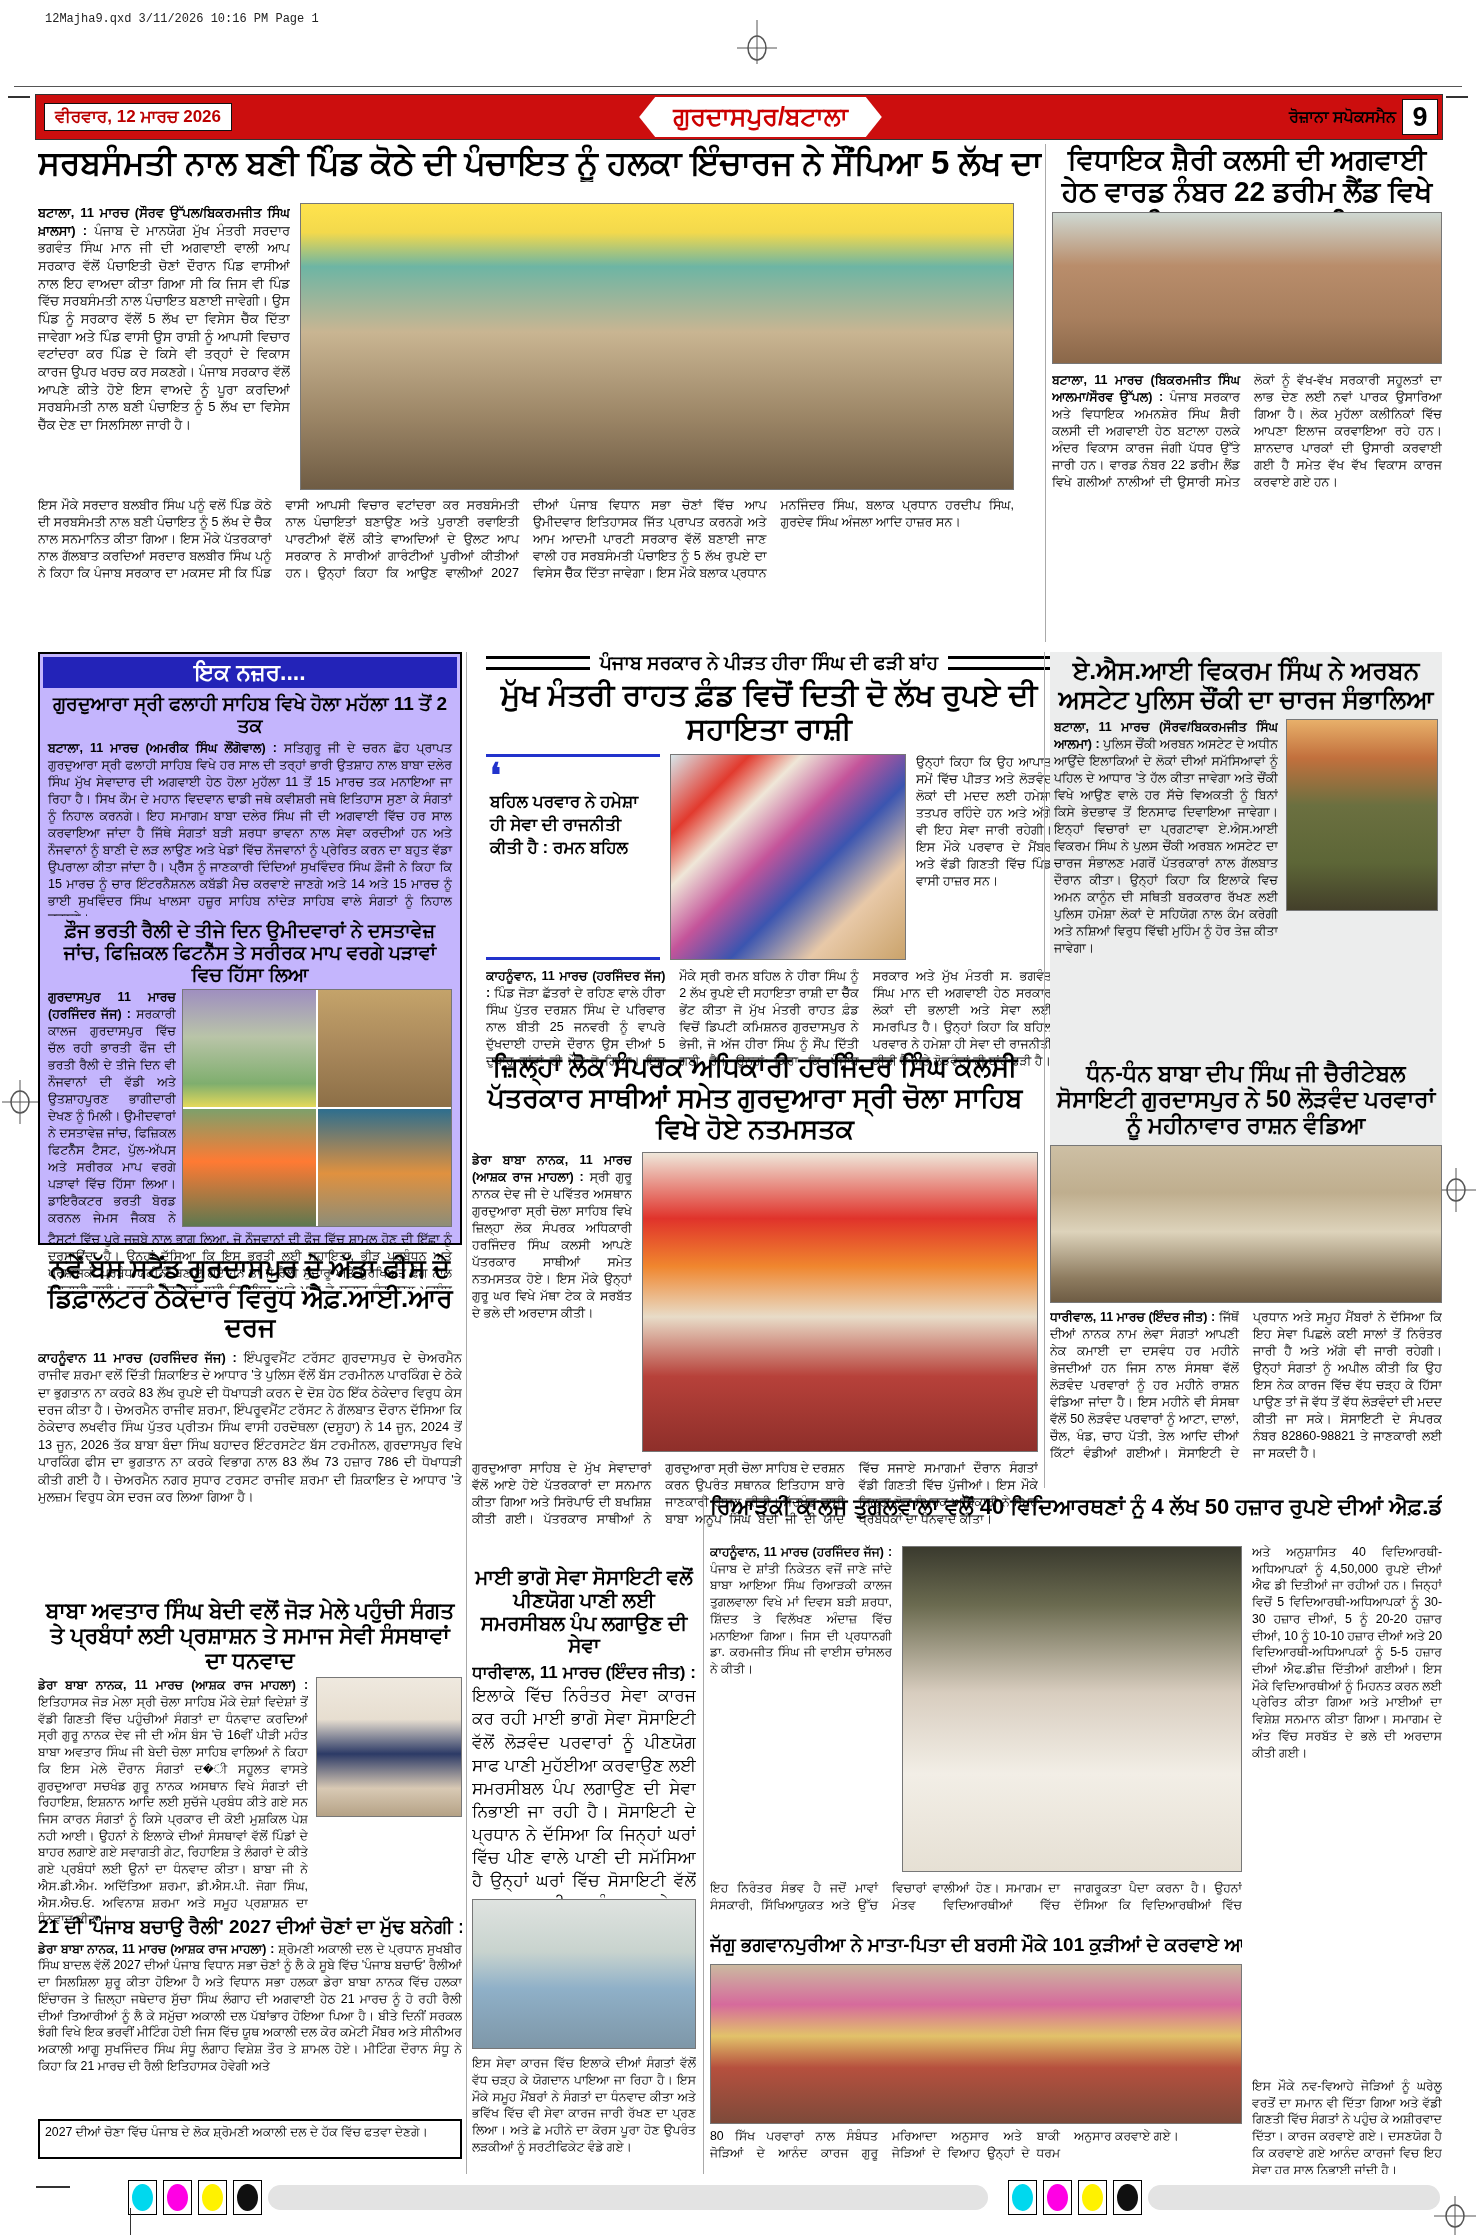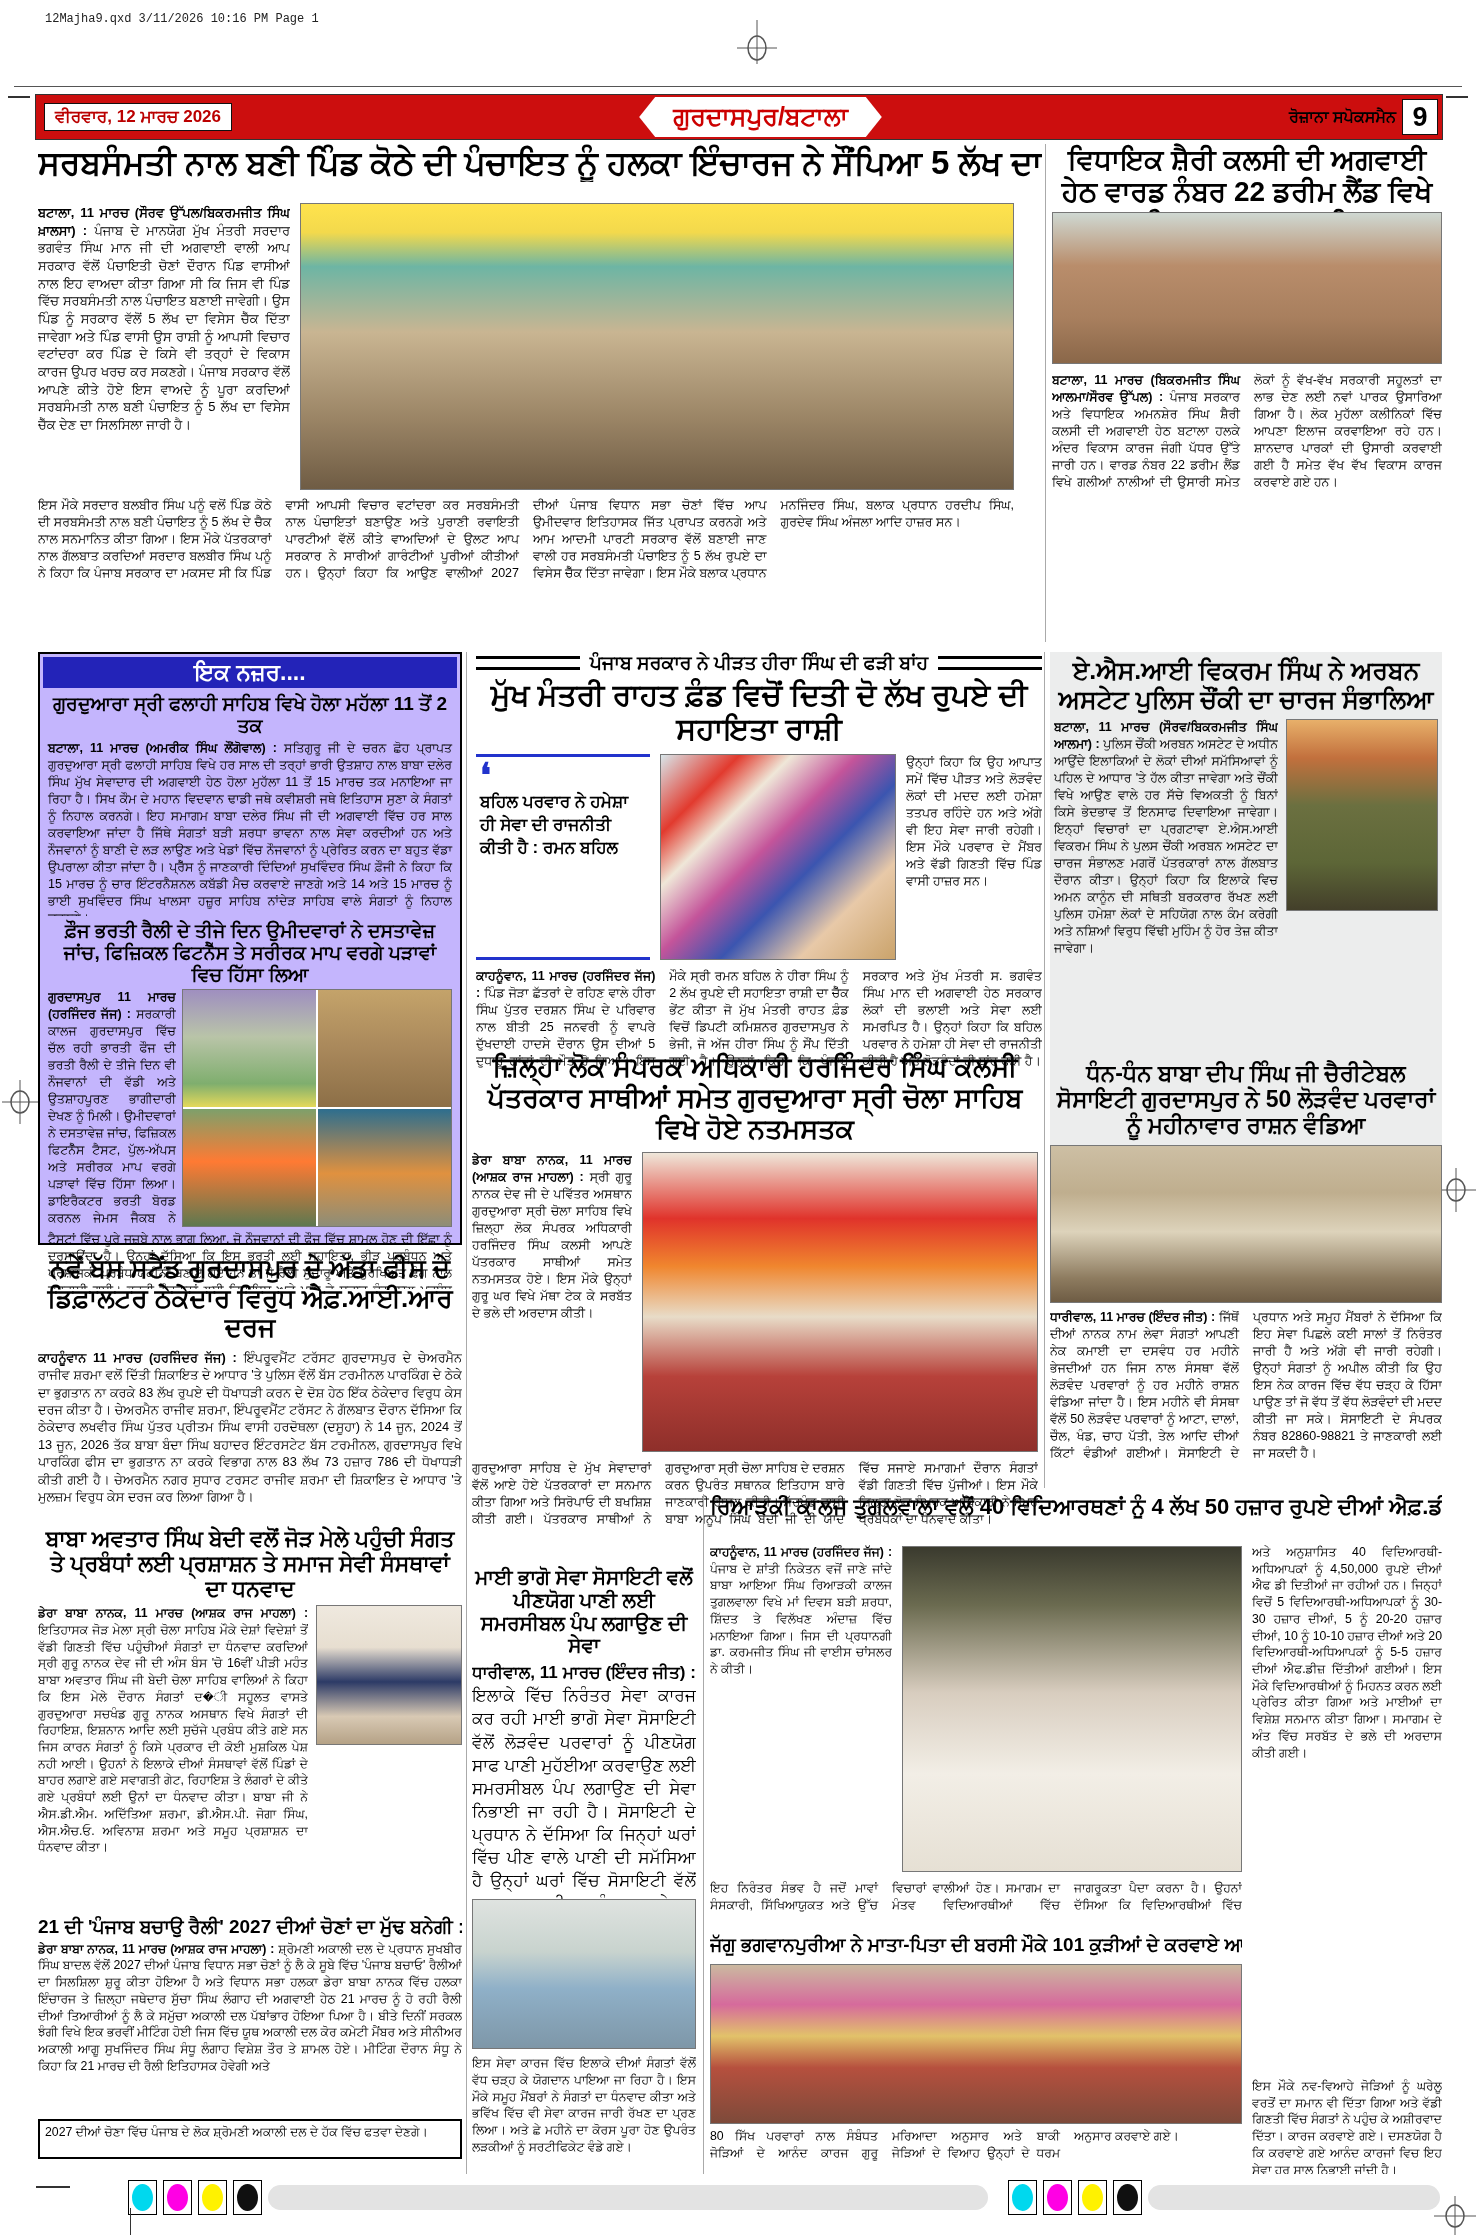--- a/index.html
+++ b/index.html
@@ -125,21 +125,21 @@
       <div class="photo" style="flex:1;height:238px;display:grid;grid-template-columns:1fr 1fr;grid-template-rows:1fr 1fr;gap:2px;background:#fff;">
         <div style="background:linear-gradient(180deg,#9f8fc0 0%,#b9c4a8 40%,#7fae6e 80%,#e4d95a 100%);"></div>
         <div style="background:linear-gradient(180deg,#c4a36a 0%,#a9885b 50%,#8c6f47 100%);"></div>
         <div style="background:linear-gradient(180deg,#7da06b 0%,#ff7a33 45%,#5e7850 100%);"></div>
         <div style="background:linear-gradient(180deg,#2d6e8e 0%,#e0913f 55%,#8d8d78 100%);"></div>
       </div>
     </div>
     <div class="body-text" style="padding:2px 8px;height:56px;font-size:12.5px;">ਟੈਸਟਾਂ ਵਿੱਚ ਪੂਰੇ ਜਜ਼ਬੇ ਨਾਲ ਭਾਗ ਲਿਆ, ਜੋ ਨੌਜਵਾਨਾਂ ਦੀ ਫੌਜ ਵਿੱਚ ਸ਼ਾਮਲ ਹੋਣ ਦੀ ਇੱਛਾ ਨੂੰ ਦਰਸਾਉਂਦਾ ਹੈ। ਉਨ੍ਹਾਂ ਦੱਸਿਆ ਕਿ ਇਸ ਭਰਤੀ ਲਈ ਸਹਾਇਤਾ, ਭੀੜ ਪ੍ਰਬੰਧਨ ਅਤੇ ਪ੍ਰਸ਼ਾਸਕੀ ਪ੍ਰਬੰਧ ਯਕੀਨੀ ਬਣਾਏ ਗਏ ਹਨ ਤਾਂ ਜੋ ਰੈਲੀ ਸੁਚਾਰੂ ਅਤੇ ਸੁਰੱਖਿਅਤ ਢੰਗ ਨਾਲ ਕਰਵਾਈ ਗਈ। ਭਰਤੀ ਨੌਜਵਾਨਾਂ ਲਈ ਰਿਹਾਇਸ਼ ਅਤੇ ਖਾਣੇ ਦੇ ਸੁਚਾਰੂ ਢੰਗ ਨਾਲ ਪ੍ਰਬੰਧ ਕੀਤੇ ਗਏ ਹਨ ਤਾਂ ਜੋ ਉਨ੍ਹਾਂ ਨੂੰ ਕੋਈ ਮੁਸ਼ਕਿਲ ਪੇਸ਼ ਨਾ ਆਵੇ। ਉਨ੍ਹਾਂ ਕਿਹਾ ਕਿ ਭਾਰਤੀ ਫੌਜ ਨੌਜਵਾਨਾਂ ਨੂੰ ਨਿਰਪੱਖ, ਪਾਰਦਰਸ਼ੀ ਅਤੇ ਯੋਗਤਾ ਆਧਾਰਿਤ ਪ੍ਰਕਿਰਿਆ ਰਾਹੀਂ ਭਾਰਤੀ ਫੌਜ ਵਿੱਚ ਸ਼ਾਮਲ ਹੋਣ ਦਾ ਮੌਕਾ ਦੇ ਰਹੀ ਹੈ।</div>
   </div>
 
-  <div class="abs" style="left:476px;top:652px;width:566px;height:592px;">
+  <div class="abs" style="left:486px;top:652px;width:566px;height:592px;">
     <div class="kicker-row">
       <div class="kicker-rule"></div>
       <div class="kicker-text">ਪੰਜਾਬ ਸਰਕਾਰ ਨੇ ਪੀੜਤ ਹੀਰਾ ਸਿੰਘ ਦੀ ਫੜੀ ਬਾਂਹ</div>
       <div class="kicker-rule"></div>
     </div>
     <div class="headline center" style="font-size:30px;margin-top:4px;">ਮੁੱਖ ਮੰਤਰੀ ਰਾਹਤ ਫ਼ੰਡ ਵਿਚੋਂ ਦਿਤੀ ਦੋ ਲੱਖ ਰੁਪਏ ਦੀ ਸਹਾਇਤਾ ਰਾਸ਼ੀ</div>
     <div style="display:flex;gap:10px;margin-top:8px;">
       <div class="pullquote" style="width:166px;">
         <span class="pq-mark">❛</span>
         <div class="pq-text">ਬਹਿਲ ਪਰਵਾਰ ਨੇ ਹਮੇਸ਼ਾ ਹੀ ਸੇਵਾ ਦੀ ਰਾਜਨੀਤੀ ਕੀਤੀ ਹੈ : ਰਮਨ ਬਹਿਲ</div>
@@ -190,21 +190,21 @@
   </div>
 
   <div class="abs" style="left:38px;top:1254px;width:424px;height:338px;">
     <div class="headline center" style="font-size:26px;">ਨਵੇਂ ਬੱਸ ਸਟੈਂਡ ਗੁਰਦਾਸਪੁਰ ਦੇ ਅੱਡਾ ਫੀਸ ਦੇ ਡਿਫ਼ਾਲਟਰ ਠੇਕੇਦਾਰ ਵਿਰੁਧ ਐਫ਼.ਆਈ.ਆਰ ਦਰਜ</div>
     <div class="body-text" style="margin-top:6px;height:258px;font-size:12.8px;">
       <span class="byline">ਕਾਹਨੂੰਵਾਨ 11 ਮਾਰਚ (ਹਰਜਿੰਦਰ ਜੱਜ) :</span>
       <span>ਇੰਪਰੂਵਮੈਂਟ ਟਰੱਸਟ ਗੁਰਦਾਸਪੁਰ ਦੇ ਚੇਅਰਮੈਨ ਰਾਜੀਵ ਸ਼ਰਮਾ ਵਲੋਂ ਦਿੱਤੀ ਸ਼ਿਕਾਇਤ ਦੇ ਆਧਾਰ 'ਤੇ ਪੁਲਿਸ ਵੱਲੋਂ ਬੱਸ ਟਰਮੀਨਲ ਪਾਰਕਿੰਗ ਦੇ ਠੇਕੇ ਦਾ ਭੁਗਤਾਨ ਨਾ ਕਰਕੇ 83 ਲੱਖ ਰੁਪਏ ਦੀ ਧੋਖਾਧੜੀ ਕਰਨ ਦੇ ਦੋਸ਼ ਹੇਠ ਇੱਕ ਠੇਕੇਦਾਰ ਵਿਰੁਧ ਕੇਸ ਦਰਜ ਕੀਤਾ ਹੈ। ਚੇਅਰਮੈਨ ਰਾਜੀਵ ਸ਼ਰਮਾ, ਇੰਪਰੂਵਮੈਂਟ ਟਰੱਸਟ ਨੇ ਗੱਲਬਾਤ ਦੌਰਾਨ ਦੱਸਿਆ ਕਿ ਠੇਕੇਦਾਰ ਲਖਵੀਰ ਸਿੰਘ ਪੁੱਤਰ ਪ੍ਰੀਤਮ ਸਿੰਘ ਵਾਸੀ ਹਰਦੋਥਲਾ (ਦਸੂਹਾ) ਨੇ 14 ਜੂਨ, 2024 ਤੋਂ 13 ਜੂਨ, 2026 ਤੱਕ ਬਾਬਾ ਬੰਦਾ ਸਿੰਘ ਬਹਾਦਰ ਇੰਟਰਸਟੇਟ ਬੱਸ ਟਰਮੀਨਲ, ਗੁਰਦਾਸਪੁਰ ਵਿਖੇ ਪਾਰਕਿੰਗ ਫੀਸ ਦਾ ਭੁਗਤਾਨ ਨਾ ਕਰਕੇ ਵਿਭਾਗ ਨਾਲ 83 ਲੱਖ 73 ਹਜ਼ਾਰ 786 ਦੀ ਧੋਖਾਧੜੀ ਕੀਤੀ ਗਈ ਹੈ। ਚੇਅਰਮੈਨ ਨਗਰ ਸੁਧਾਰ ਟਰਸਟ ਰਾਜੀਵ ਸ਼ਰਮਾ ਦੀ ਸ਼ਿਕਾਇਤ ਦੇ ਆਧਾਰ 'ਤੇ ਮੁਲਜ਼ਮ ਵਿਰੁਧ ਕੇਸ ਦਰਜ ਕਰ ਲਿਆ ਗਿਆ ਹੈ।</span>
     </div>
   </div>
 
-  <div class="abs" style="left:38px;top:1526px;width:424px;height:312px;">
+  <div class="abs" style="left:38px;top:1598px;width:424px;height:312px;">
     <div class="headline center" style="font-size:22px;">ਬਾਬਾ ਅਵਤਾਰ ਸਿੰਘ ਬੇਦੀ ਵਲੋਂ ਜੋੜ ਮੇਲੇ ਪਹੁੰਚੀ ਸੰਗਤ ਤੇ ਪ੍ਰਬੰਧਾਂ ਲਈ ਪ੍ਰਸ਼ਾਸ਼ਨ ਤੇ ਸਮਾਜ ਸੇਵੀ ਸੰਸਥਾਵਾਂ ਦਾ ਧਨਵਾਦ</div>
     <div style="margin-top:4px;overflow:hidden;height:250px;">
       <div class="photo" style="float:right;width:146px;height:140px;margin:0 0 4px 8px;
            background:linear-gradient(180deg,#efe9df 0%,#e7ded0 30%,#2c3a66 55%,#d8c9b4 80%,#b5a286 100%);"></div>
       <div class="body-text" style="font-size:12.3px;">
         <span class="byline">ਡੇਰਾ ਬਾਬਾ ਨਾਨਕ, 11 ਮਾਰਚ (ਆਸ਼ਕ ਰਾਜ ਮਾਹਲਾ) :</span>
         <span>ਇਤਿਹਾਸਕ ਜੋੜ ਮੇਲਾ ਸ੍ਰੀ ਚੋਲਾ ਸਾਹਿਬ ਮੌਕੇ ਦੇਸ਼ਾਂ ਵਿਦੇਸ਼ਾਂ ਤੋਂ ਵੱਡੀ ਗਿਣਤੀ ਵਿੱਚ ਪਹੁੰਚੀਆਂ ਸੰਗਤਾਂ ਦਾ ਧੰਨਵਾਦ ਕਰਦਿਆਂ ਸ੍ਰੀ ਗੁਰੂ ਨਾਨਕ ਦੇਵ ਜੀ ਦੀ ਅੰਸ ਬੰਸ 'ਚੋ 16ਵੀਂ ਪੀੜੀ ਮਹੰਤ ਬਾਬਾ ਅਵਤਾਰ ਸਿੰਘ ਜੀ ਬੇਦੀ ਚੋਲਾ ਸਾਹਿਬ ਵਾਲਿਆਂ ਨੇ ਕਿਹਾ ਕਿ ਇਸ ਮੇਲੇ ਦੌਰਾਨ ਸੰਗਤਾਂ ਦ�ੀ ਸਹੂਲਤ ਵਾਸਤੇ ਗੁਰਦੁਆਰਾ ਸਚਖੰਡ ਗੁਰੂ ਨਾਨਕ ਅਸਥਾਨ ਵਿਖੇ ਸੰਗਤਾਂ ਦੀ ਰਿਹਾਇਸ਼, ਇਸ਼ਨਾਨ ਆਦਿ ਲਈ ਸੁਚੱਜੇ ਪ੍ਰਬੰਧ ਕੀਤੇ ਗਏ ਸਨ ਜਿਸ ਕਾਰਨ ਸੰਗਤਾਂ ਨੂੰ ਕਿਸੇ ਪ੍ਰਕਾਰ ਦੀ ਕੋਈ ਮੁਸ਼ਕਿਲ ਪੇਸ਼ ਨਹੀ ਆਈ। ਉਹਨਾਂ ਨੇ ਇਲਾਕੇ ਦੀਆਂ ਸੰਸਥਾਵਾਂ ਵੱਲੋਂ ਪਿੰਡਾਂ ਦੇ ਬਾਹਰ ਲਗਾਏ ਗਏ ਸਵਾਗਤੀ ਗੇਟ, ਰਿਹਾਇਸ਼ ਤੇ ਲੰਗਰਾਂ ਦੇ ਕੀਤੇ ਗਏ ਪ੍ਰਬੰਧਾਂ ਲਈ ਉਨਾਂ ਦਾ ਧੰਨਵਾਦ ਕੀਤਾ। ਬਾਬਾ ਜੀ ਨੇ ਐਸ.ਡੀ.ਐਮ. ਅਦਿੱਤਿਆ ਸ਼ਰਮਾ, ਡੀ.ਐਸ.ਪੀ. ਜੋਗਾ ਸਿੰਘ, ਐਸ.ਐਚ.ਓ. ਅਵਿਨਾਸ਼ ਸ਼ਰਮਾ ਅਤੇ ਸਮੂਹ ਪ੍ਰਸ਼ਾਸ਼ਨ ਦਾ ਧੰਨਵਾਦ ਕੀਤਾ।</span>
       </div>
     </div>
   </div>

